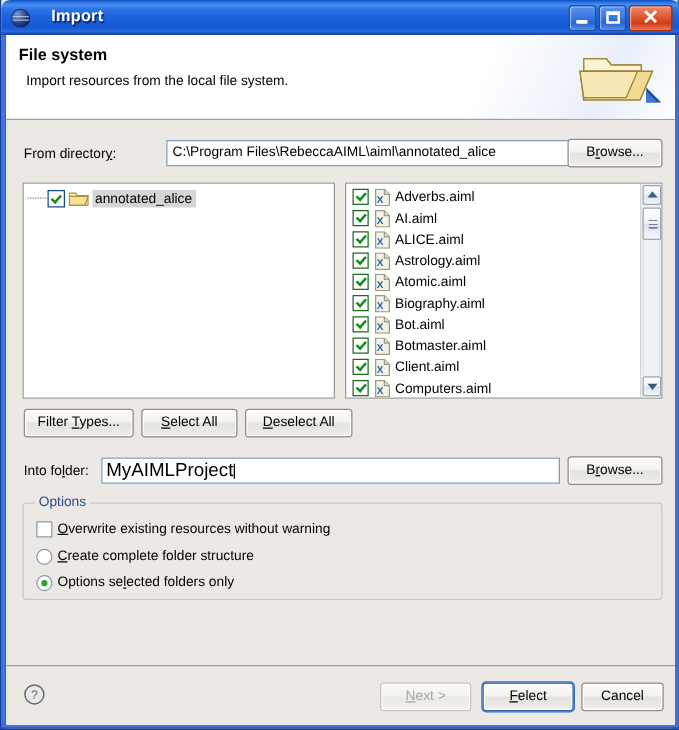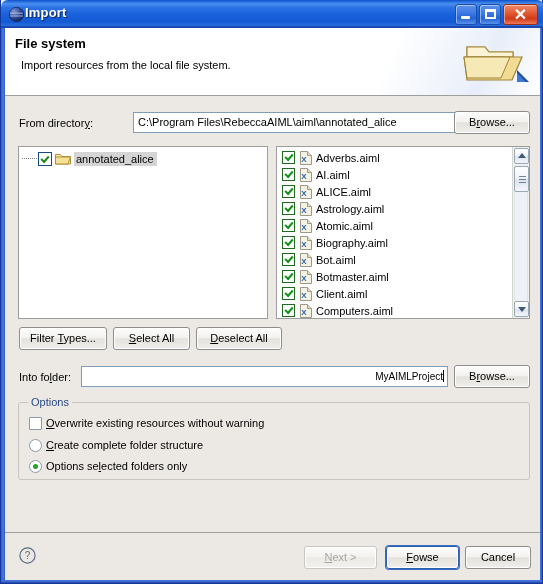--- a/index.html
+++ b/index.html
@@ -66,21 +66,21 @@
     height: 2px;
     background: #1b47b0;
   }
   .title-icon {
     position: absolute;
     left: 8px; top: 7px;
     width: 15px; height: 15px;
   }
   .title-text {
     position: absolute;
-    left: 24px; top: 5px;
+    left: 40px; top: 5px;
     font-size: 13px;
     font-weight: bold;
     color: #ffffff;
     text-shadow: 1px 1px 1px rgba(0,0,40,.7);
     letter-spacing: .2px;
   }
   .win-btns {
     position: absolute;
     right: 6px; top: 4px;
     display: flex;
@@ -179,27 +179,26 @@
   }
   .lbl u { text-decoration: underline; }
 
   
   .textbox {
     position: absolute;
     background: #ffffff;
     border: 1px solid #7f9db9;
     box-sizing: border-box;
     font-family: "Liberation Sans", sans-serif;
-    font-size: 10px;
+    font-size: 15px;
     color: #000;
     padding: 0 3px;
     line-height: 19px;
     height: 21px;
     outline: none;
-    text-align: right;
   }
   .combo-wrap {
     position: absolute;
     height: 21px;
     border: 1px solid #7f9db9;
     background: #fff;
     box-sizing: border-box;
     display: flex;
     align-items: stretch;
     margin-left: 32px;
@@ -687,20 +686,20 @@
       <svg width="17" height="17" viewBox="0 0 17 17">
         <circle cx="8.5" cy="8.5" r="7.6" fill="none" stroke="#5b6d82" stroke-width="1.2"></circle>
         <text x="8.5" y="12.4" font-size="10" font-family="Liberation Sans, sans-serif" fill="#5b6d82" text-anchor="middle">?</text>
       </svg>
     </span>
 
     <div class="btn disabled" style="left:299px; top:450px; width:73px;">
       <span></span><u>N</u><span>ext &gt;</span>
     </div>
     <div class="btn default" style="left:381px; top:450px; width:73px;">
-      <span></span><u>F</u><span>owse</span>
+      <span></span><u>F</u><span>elect</span>
     </div>
     <div class="btn" style="left:460px; top:450px; width:66px;">
       <span></span><u></u><span>Cancel</span>
     </div>
 
   </div>
 </div>
 
 </body></html>

